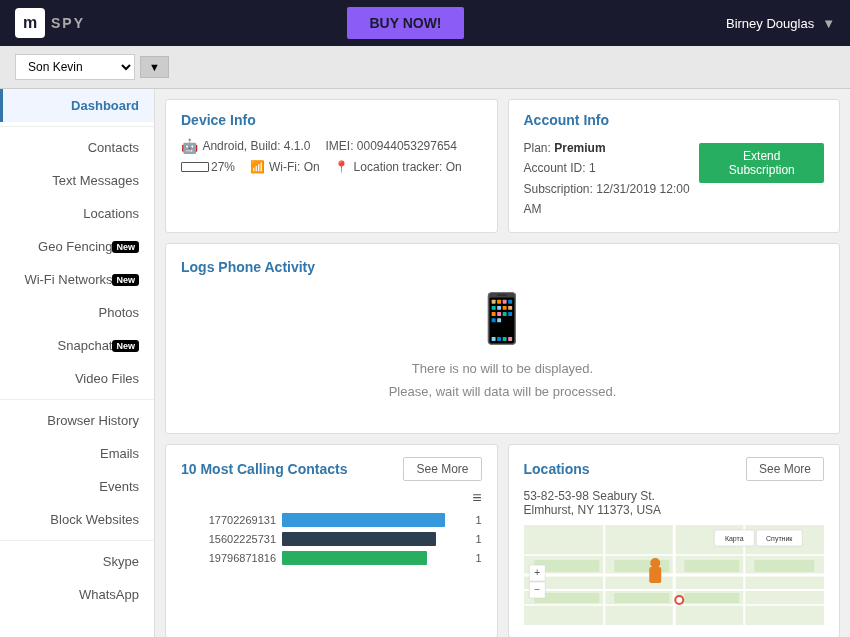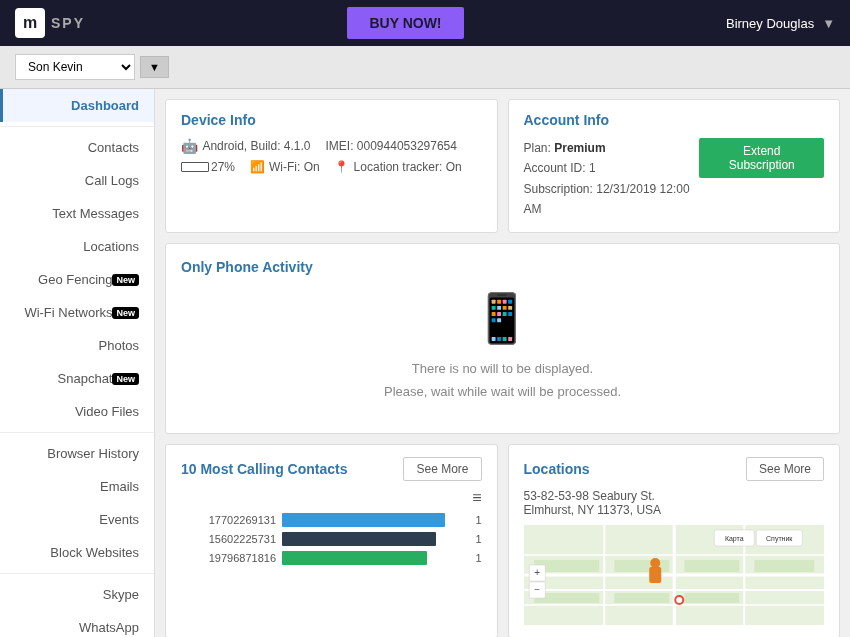--- a/index.html
+++ b/index.html
@@ -208,20 +208,21 @@
     .account-info-row .plan-val { color: #333; font-weight: bold; }
     .extend-btn {
       background: #27ae60;
       color: white;
       border: none;
       padding: 6px 12px;
       cursor: pointer;
       font-size: 12px;
       border-radius: 2px;
       float: right;
+      margin-top: 5px;
     }
 
     
     .activity-card {
       background: white;
       border: 1px solid #ddd;
       border-radius: 3px;
       padding: 15px;
       text-align: center;
       margin-bottom: 10px;
@@ -384,23 +385,20 @@
 
   <div class="sidebar">
     <div class="sidebar-item active">
       <span>Dashboard</span>
     </div>
     <div class="sidebar-divider"></div>
     <div class="sidebar-item">
       <span>Contacts</span>
     </div>
     <div class="sidebar-item">
-      <span>Call Logs</span>
-    </div>
-    <div class="sidebar-item">
       <span>Text Messages</span>
     </div>
     <div class="sidebar-item">
       <span>Locations</span>
     </div>
     <div class="sidebar-item">
       <span>Geo Fencing</span>
       <span class="badge-new">New</span>
     </div>
     <div class="sidebar-item">
@@ -477,24 +475,24 @@
             <div><span>Plan:</span> <span class="plan-val">Premium</span></div>
             <div><span>Account ID:</span> <span>1</span></div>
             <div><span>Subscription:</span> <span>12/31/2019 12:00 AM</span></div>
           </div>
           <button class="extend-btn">Extend Subscription</button>
         </div>
       </div>
     </div>
 
     <div class="activity-card">
-      <div class="card-title" style="text-align:left;">Only Phone Activity</div>
+      <div class="card-title" style="text-align:left;">Logs Phone Activity</div>
       <div class="phone-icon-large">📱</div>
       <div class="no-data-text">There is no will to be displayed.</div>
-      <div class="no-data-text">Please, wait while wait will be processed.</div>
+      <div class="no-data-text">Please, wait will data will be processed.</div>
       <div style="height:15px;"></div>
     </div>
 
 
     <div class="bottom-row">
 
       <div class="calling-card">
         <div class="card-header">
           <div class="card-title" style="margin-bottom:0;">10 Most Calling Contacts</div>
           <button class="see-more-btn">See More</button>

